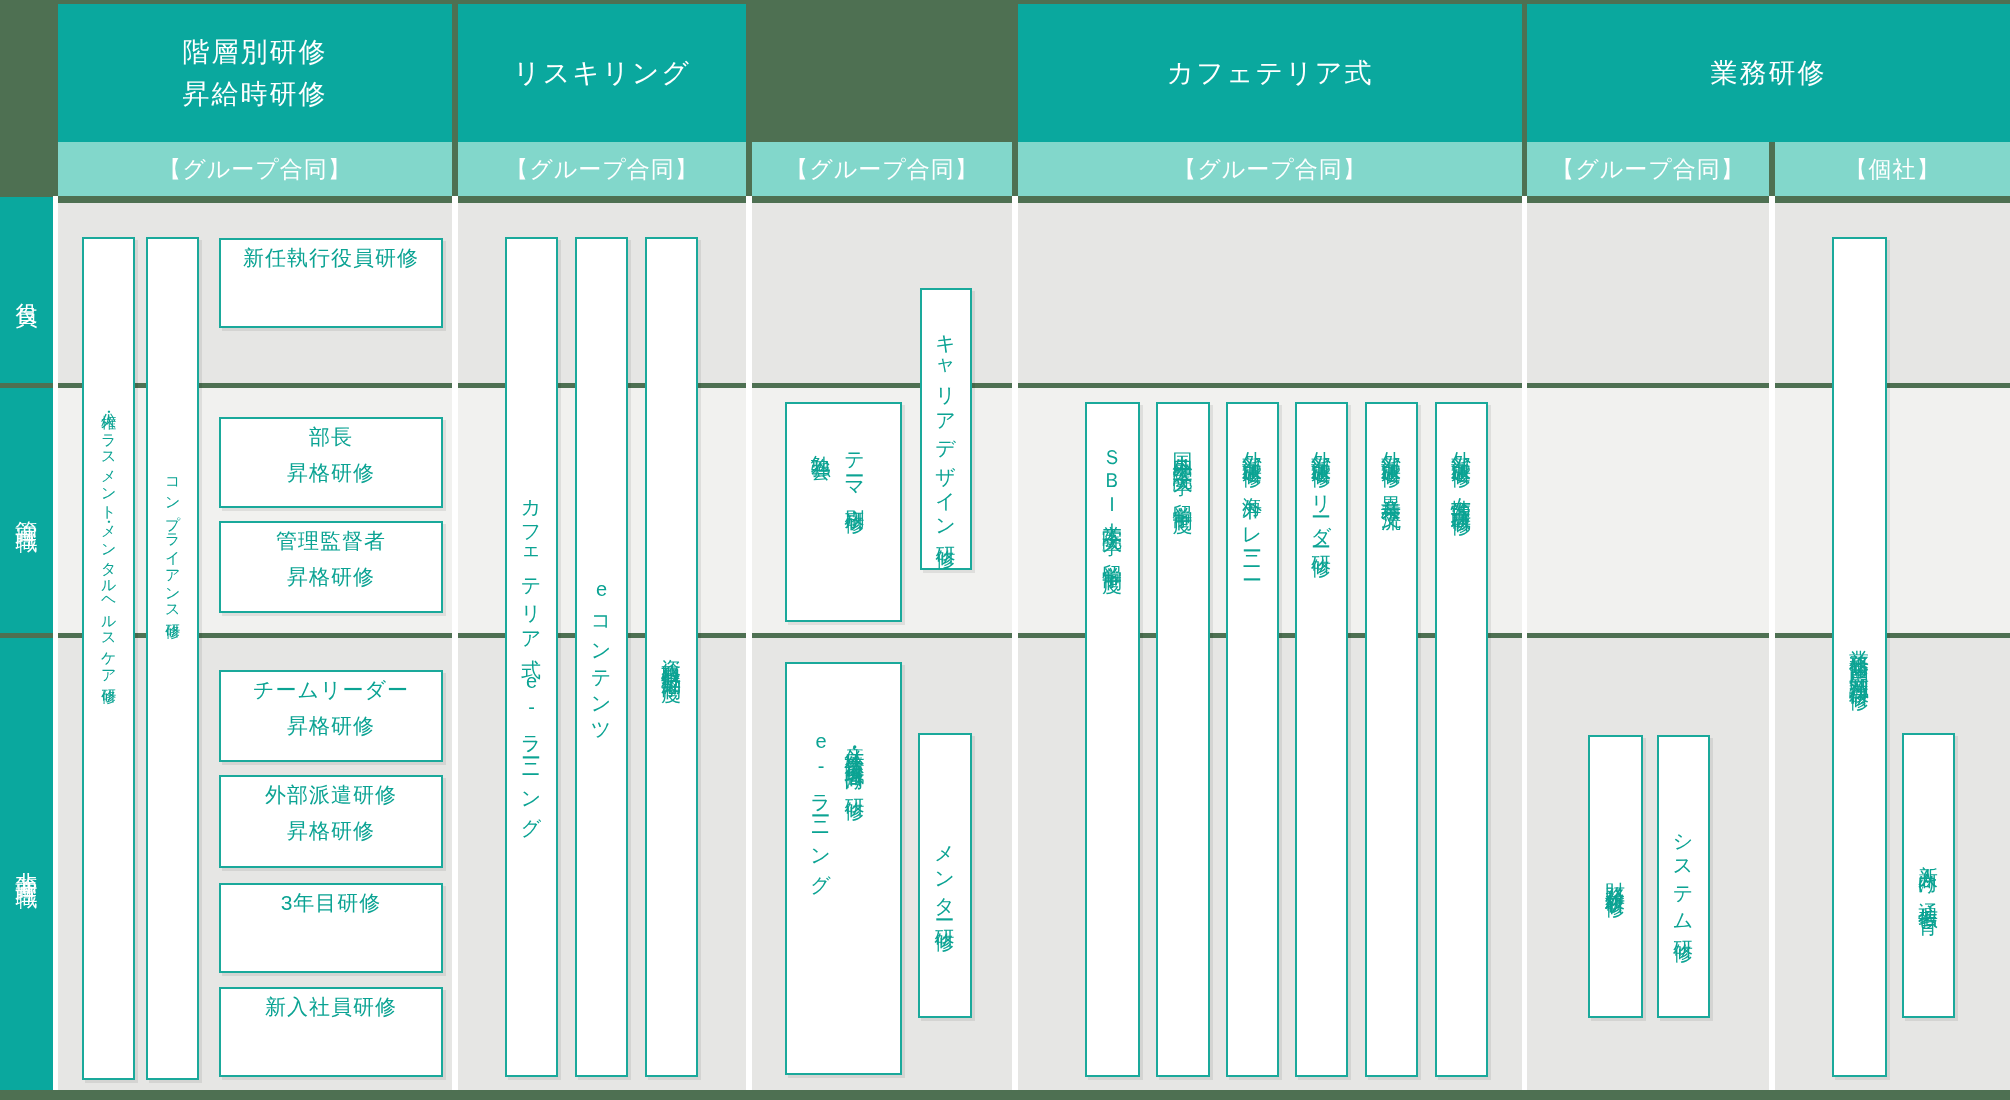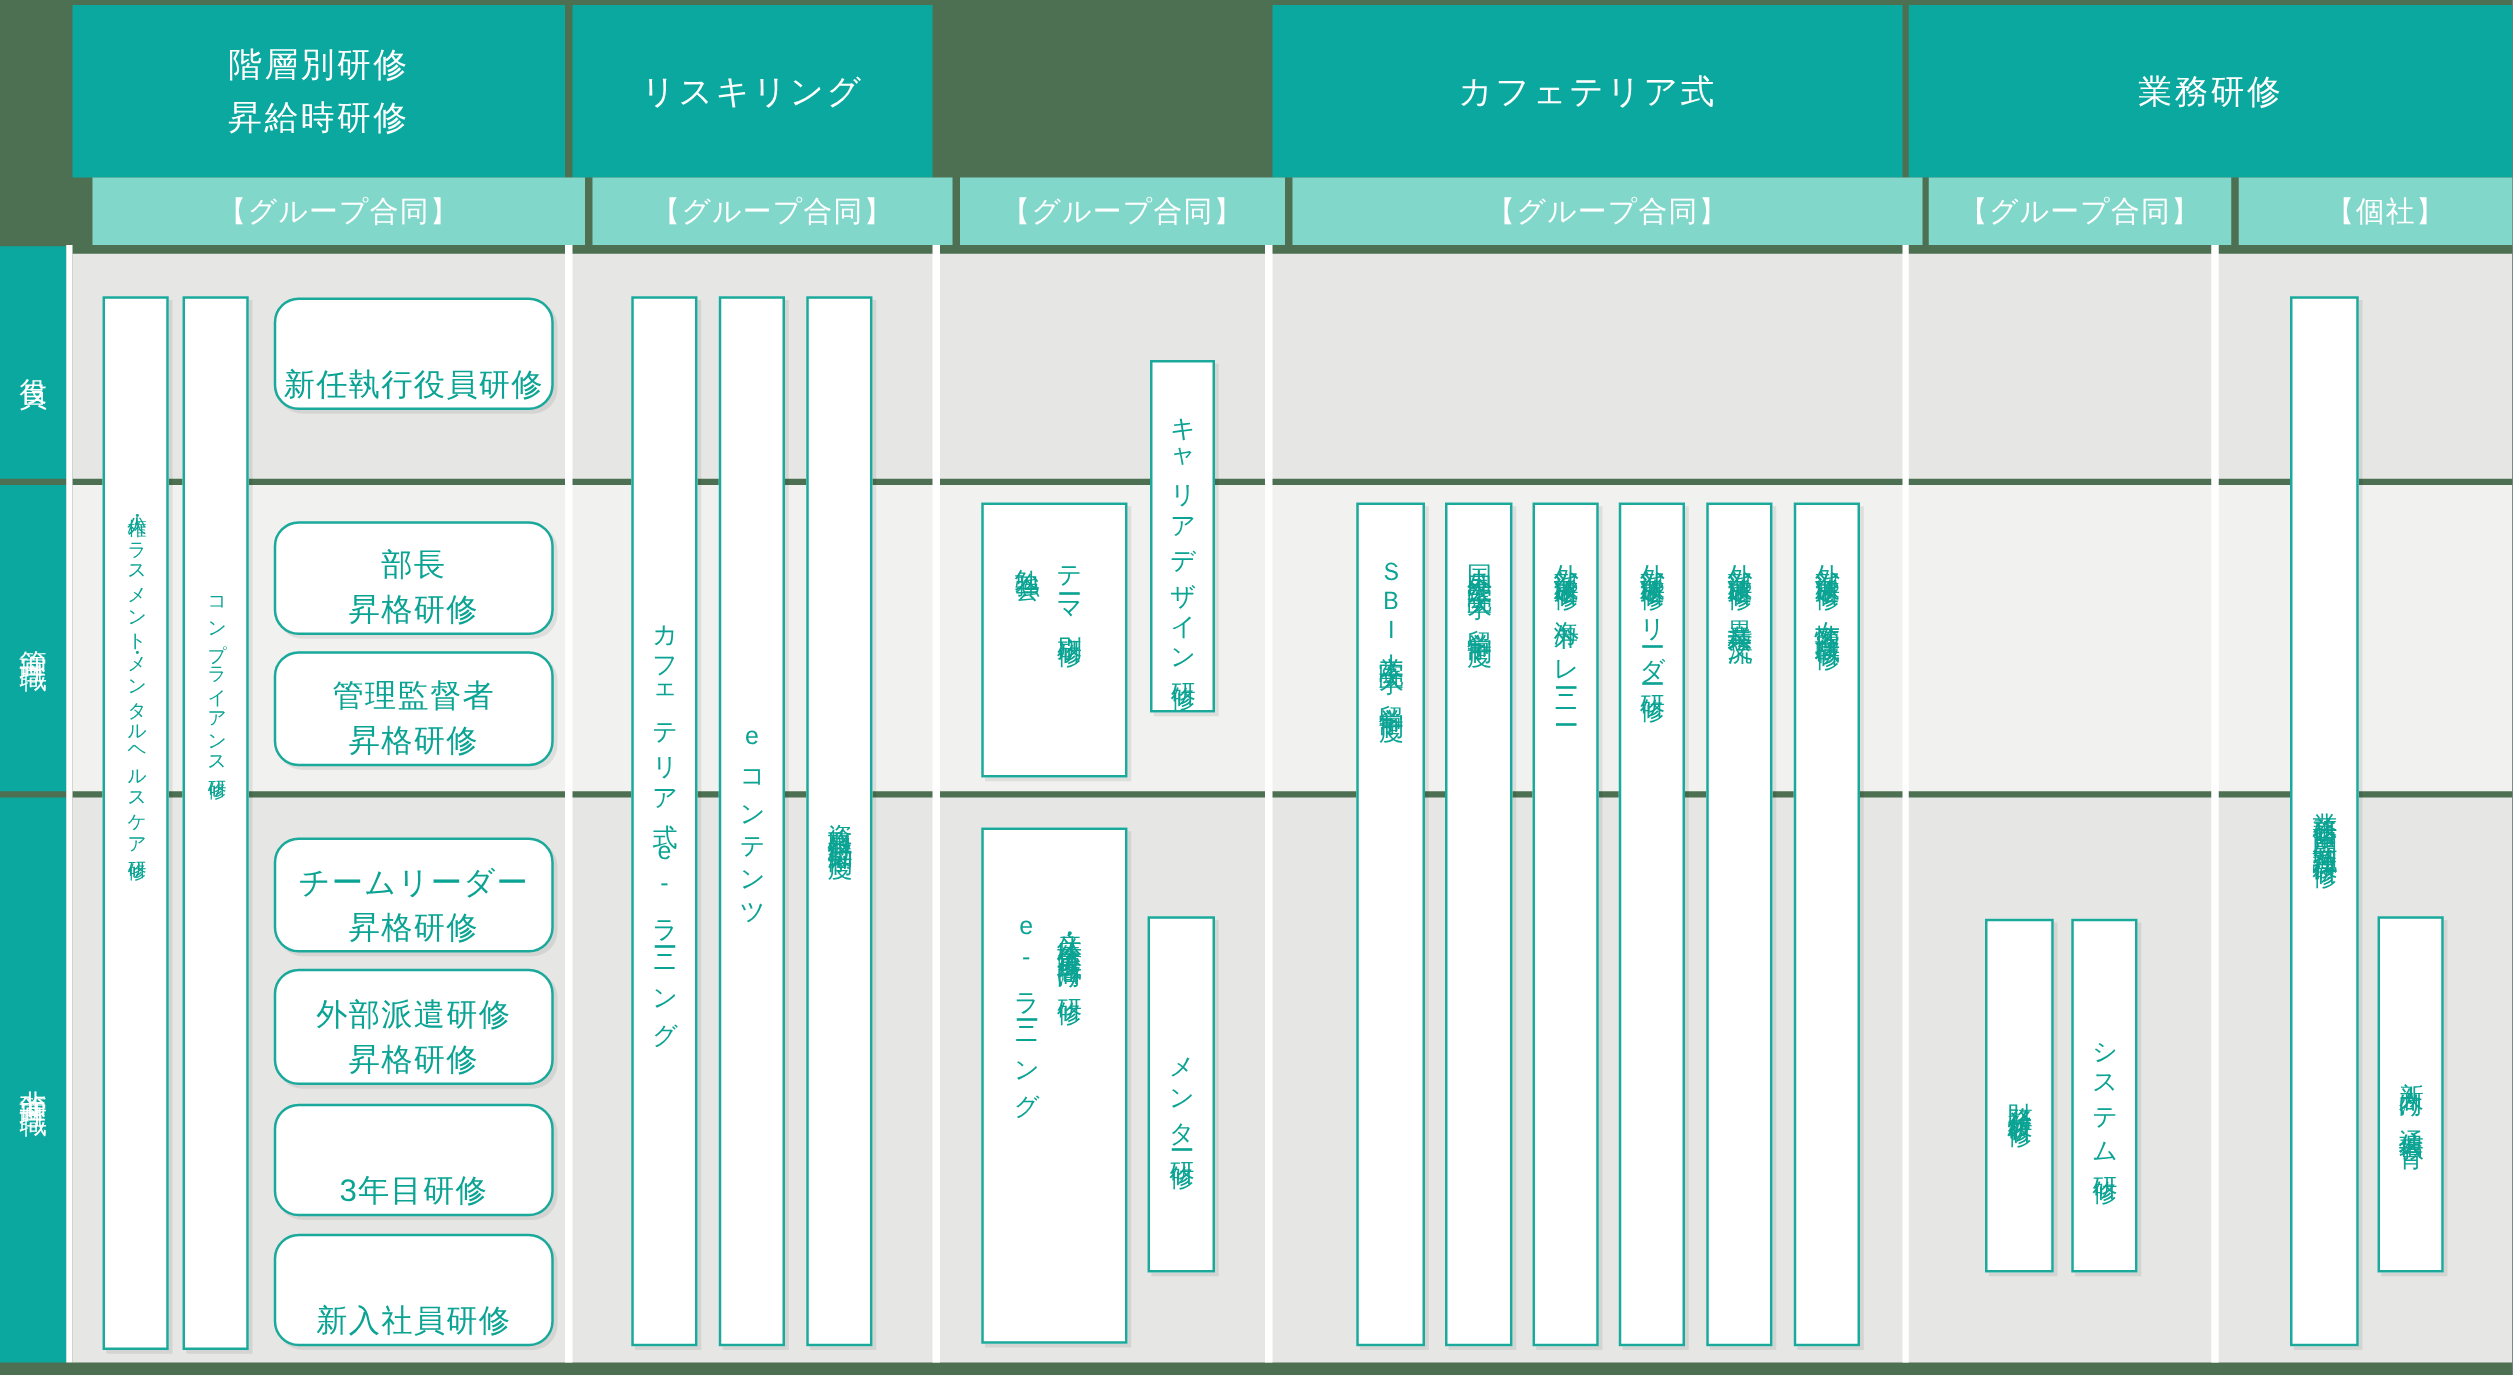--- a/index.html
+++ b/index.html
@@ -16,21 +16,21 @@
   .hcell{
     background:var(--c-teal,#0AA89E);
     color:var(--c-header_text,#fff);
     display:flex;flex-direction:column;align-items:center;justify-content:center;
     font-size:27px;line-height:42px;letter-spacing:2px;font-weight:500;
   }
   .subcell{
     background:var(--c-teal_light,#82D7CB);
     color:var(--c-header_text,#fff);
     display:flex;align-items:center;justify-content:center;
-    font-size:23px;letter-spacing:1px;font-weight:500;margin-left:16px;
+    font-size:23px;letter-spacing:1px;font-weight:500;
   }
 
   
   .side{
     background:var(--c-teal,#0AA89E);
     color:var(--c-header_text,#fff);
     display:flex;align-items:center;justify-content:center;
     writing-mode:vertical-rl;text-orientation:upright;
     font-size:22px;letter-spacing:5px;font-weight:500;
   }
@@ -54,22 +54,22 @@
   }
   .vbar.fs-small{font-size:15px;letter-spacing:1px;}
   .vbar.t-high{padding-bottom:235px;}
   .vbar.t-top{justify-content:flex-start;padding-top:32px;}
   .vbox2{
     writing-mode:vertical-rl;text-orientation:upright;
     font-size:20px;letter-spacing:3px;line-height:1.7;
   }
   .vbox2 span{display:block;}
   .hbox{
-    display:flex;flex-direction:column;align-items:center;justify-content:flex-end;
-    font-size:25px;line-height:36px;letter-spacing:1px;border-radius:20px;
+    display:flex;flex-direction:column;align-items:center;justify-content:flex-start;
+    font-size:21px;line-height:36px;letter-spacing:1px;
   }
 </style>
 </head>
 <body>
 
 <div id="page">
 
   <div class="abs hcell" style="left:58px;top:4px;width:394px;height:138px">
     <span>階層別研修</span>
     <span>昇給時研修</span>

